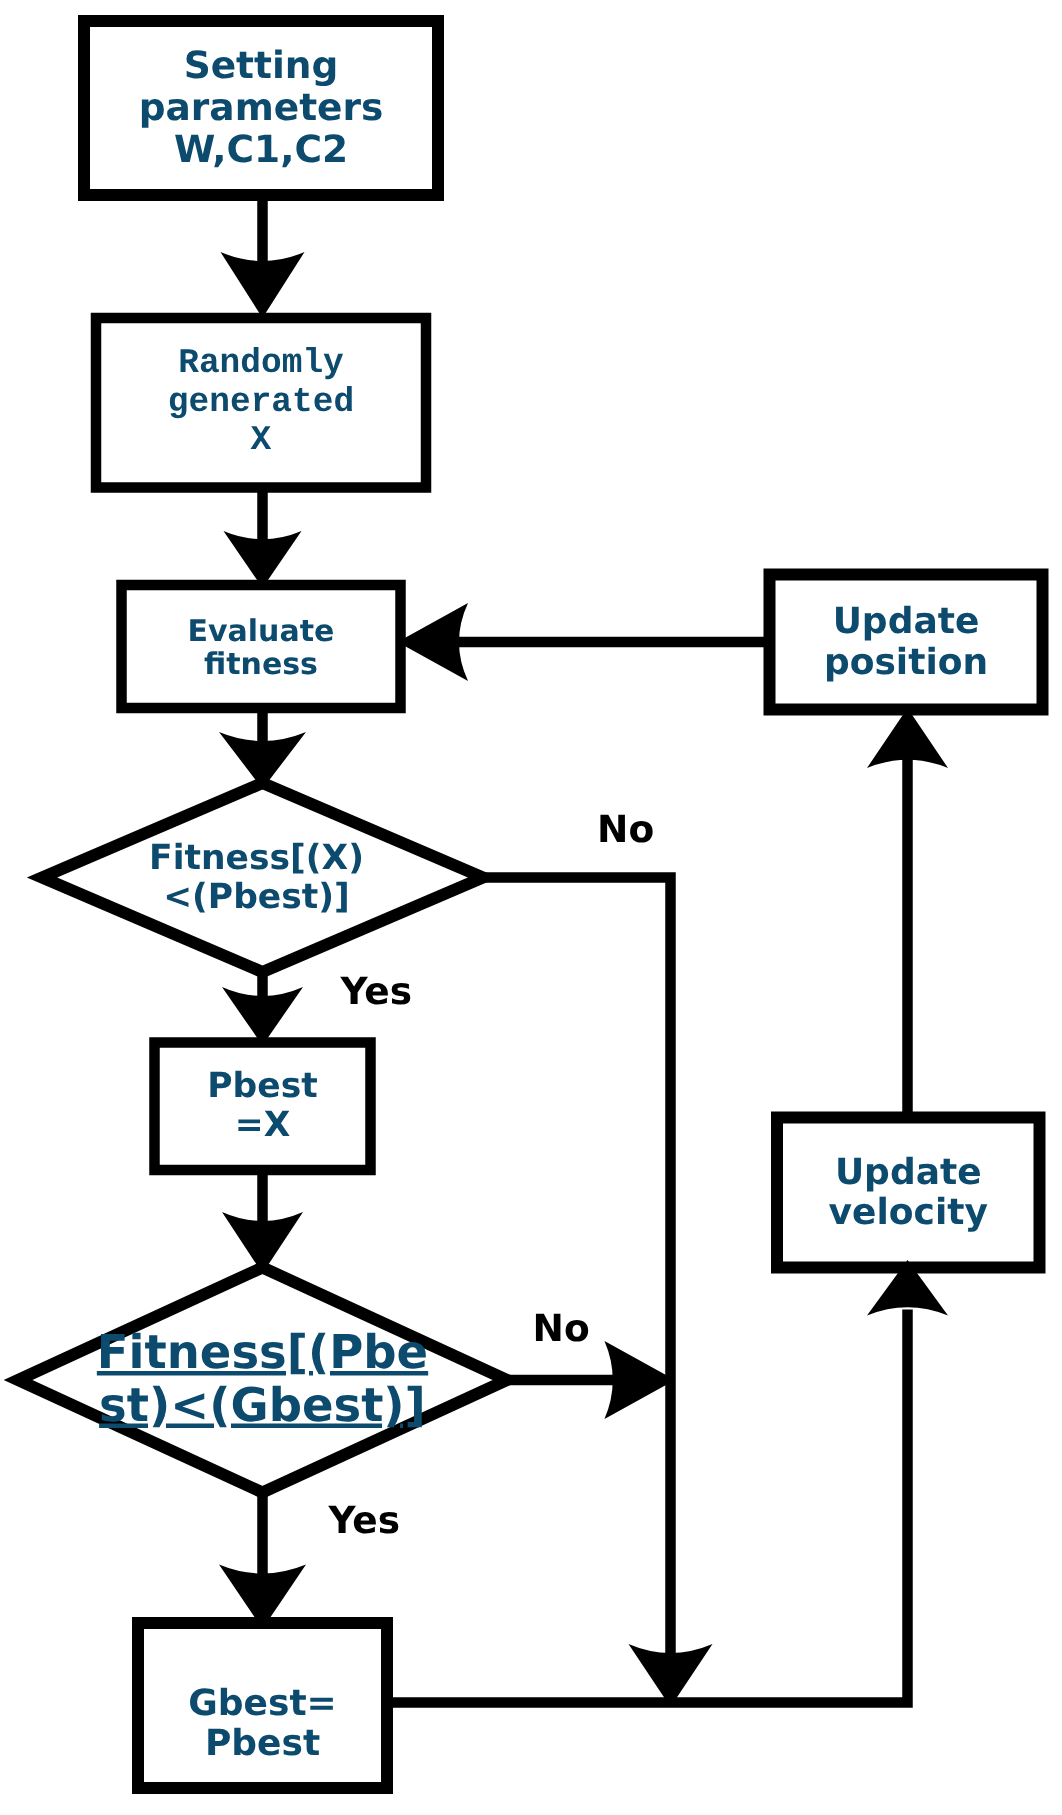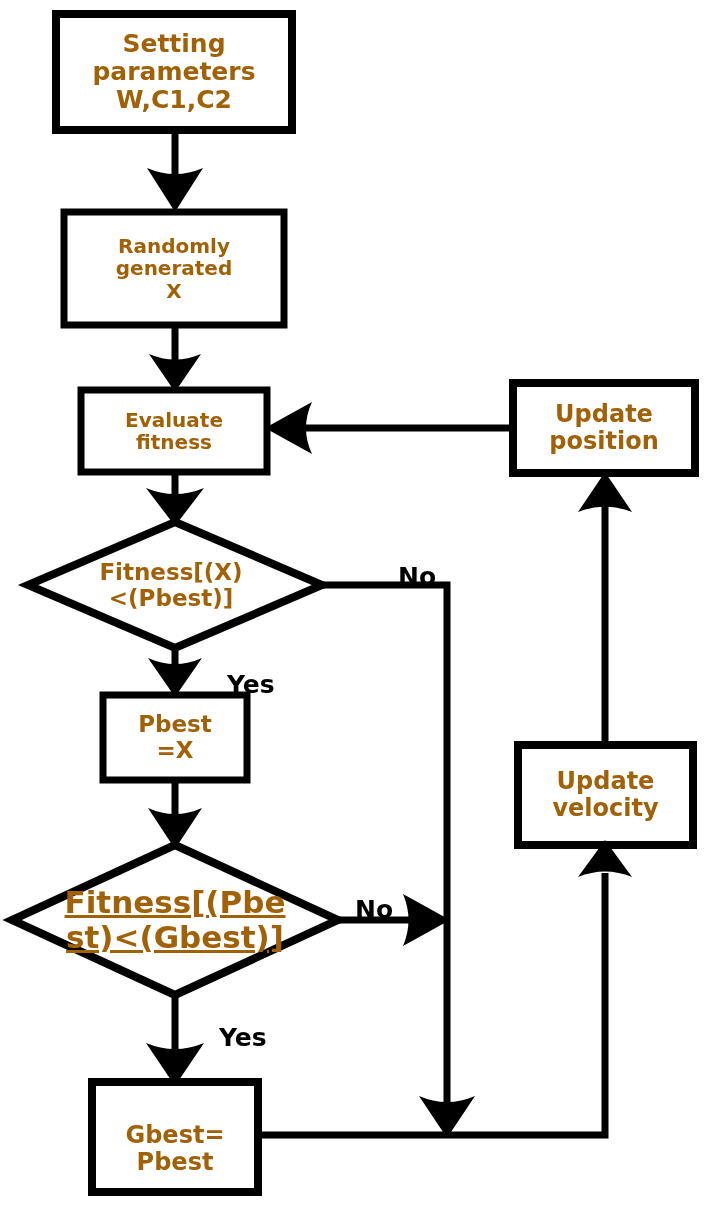--- a/index.html
+++ b/index.html
@@ -4,32 +4,31 @@
 <style>
   html,body{margin:0;padding:0;background:#ffffff;}
   body{width:708px;height:1210px;position:relative;overflow:hidden;
        font-family:"DejaVu Sans","Liberation Sans",sans-serif;}
   #canvas{position:absolute;left:0;top:0;width:708px;height:1210px;}
   .node-label{
     position:absolute;
     display:flex;align-items:center;justify-content:center;
     text-align:center;
     font-weight:bold;
-    color:#a16207;
+    color:#0c4a6e;
     line-height:1.12;
     pointer-events:none;
     white-space:pre-line;
   }
   .edge-label{
     position:absolute;
     font-weight:bold;
     color:#000000;
     line-height:1;
     white-space:pre;
-    margin-top:24px;
   }
 </style>
 </head>
 <body>
 
 <svg id="canvas" viewBox="0 0 708 1210" xmlns="http://www.w3.org/2000/svg">
   <defs>
     <marker id="ah-down" markerWidth="10" markerHeight="10" refX="0" refY="5" orient="auto" markerUnits="userSpaceOnUse">
       <path d="M -14 -2 Q 0 6 14 -2 L 0 22 Z" fill="#000"></path>
     </marker>
@@ -94,21 +93,21 @@
     <path d="M 578 512 Q 605 501 632 512 L 605 472 Z"></path>
 
     <path d="M 312 402 Q 300 428 312 454 L 265 428 Z"></path>
   </g>
 </svg>
 
 <div class="node-label" style="left:56px;top:14px;width:236px;height:116px;font-size:25px;">Setting
 parameters
 W,C1,C2</div>
 
-<div class="node-label" style="left:64px;top:212px;width:220px;height:113px;font-size:20px;">Randomly
+<div class="node-label" style="left:64px;top:212px;width:220px;height:113px;font-size:23px;font-family:Liberation Mono, monospace;">Randomly
 generated
 X</div>
 
 <div class="node-label" style="left:81px;top:390px;width:186px;height:82px;font-size:20px;">Evaluate
 fitness</div>
 
 <div class="node-label" style="left:24px;top:527px;width:294px;height:118px;font-size:23px;">Fitness[(X)
 &lt;(Pbest)]</div>
 
 <div class="node-label" style="left:103px;top:695px;width:144px;height:85px;font-size:23px;">Pbest

